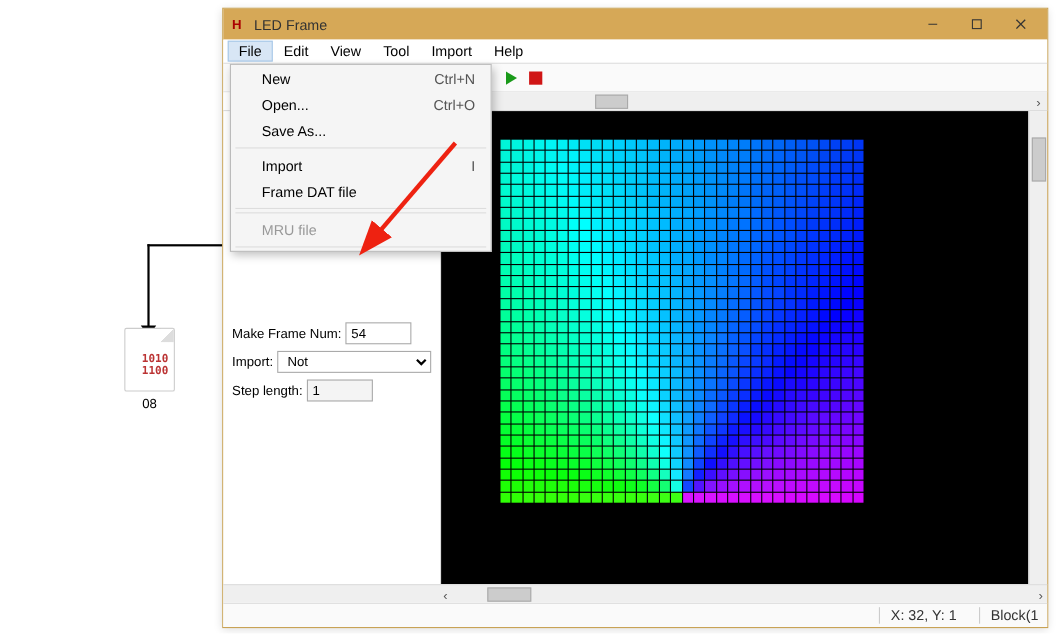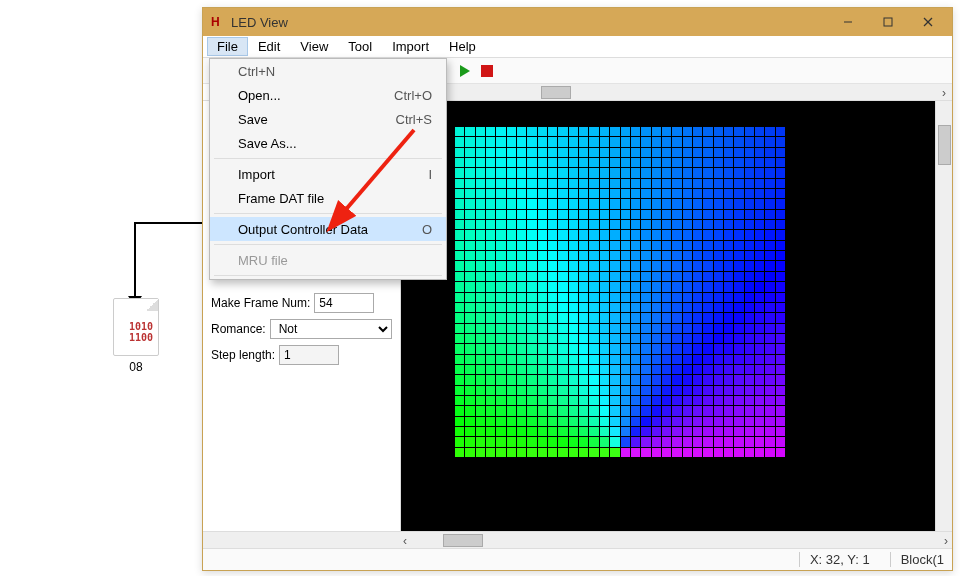--- a/index.html
+++ b/index.html
@@ -171,21 +171,21 @@
     <div class="bin">1010
 1100</div>
   </div>
   <div class="cap">08</div>
 </div>
 
 <div class="window">
 
   <div class="titlebar">
     <span class="app-icon">H</span>
-    <span class="title">LED View</span>
+    <span class="title">LED Frame</span>
     <div class="win-btn">
         <svg viewBox="0 0 10 10">
           <line x1="1" y1="5" x2="9" y2="5" stroke="#333" stroke-width="1"></line>
         </svg>
       </div>
     <div class="win-btn">
         <svg viewBox="0 0 10 10">
           <rect x="1" y="1" width="8" height="8" fill="none" stroke="#333" stroke-width="1"></rect>
         </svg>
       </div>
@@ -200,46 +200,39 @@
   <div class="menubar">
     <div class="menu-item open">File</div>
     <div class="menu-item">Edit</div>
     <div class="menu-item">View</div>
     <div class="menu-item">Tool</div>
     <div class="menu-item">Import</div>
     <div class="menu-item">Help</div>
 
     <div class="dropdown">
       <div class="dd-item">
+        <span class="label">New</span>
         <span class="short">Ctrl+N</span>
       </div>
       <div class="dd-item">
         <span class="label">Open...</span>
         <span class="short">Ctrl+O</span>
-      </div>
-      <div class="dd-item">
-        <span class="label">Save</span>
-        <span class="short">Ctrl+S</span>
       </div>
       <div class="dd-item">
         <span class="label">Save As...</span>
       </div>
       <div class="dd-sep"></div>
       <div class="dd-item">
         <span class="label">Import</span>
         <span class="short">I</span>
       </div>
       <div class="dd-item">
         <span class="label">Frame DAT file</span>
       </div>
       <div class="dd-sep"></div>
-      <div class="dd-item highlight">
-        <span class="label">Output Controller Data</span>
-        <span class="short">O</span>
-      </div>
       <div class="dd-sep"></div>
       <div class="dd-item disabled">
         <span class="label">MRU file</span>
       </div>
       <div class="dd-sep"></div>
     </div>
   </div>
 
   <div class="toolbar">
     <div style="flex:0 0 240px"></div>
@@ -258,21 +251,21 @@
   </div>
 
   <div class="content">
     <div class="left-panel">
       <div style="height:178px;"></div>
       <div class="field-row">
         <label>Make Frame Num:</label>
         <input class="num-input" value="54" style="">
       </div>
       <div class="field-row">
-        <label>Romance:</label>
+        <label>Import:</label>
         <select><option>Not</option></select>
       </div>
       <div class="field-row">
         <label>Step length:</label>
         <input class="num-input" readonly="" style="background: rgb(244, 244, 244);" value="1">
       </div>
     </div>
 
     <div class="canvas-area">
       <div class="led-grid" id="grid">

